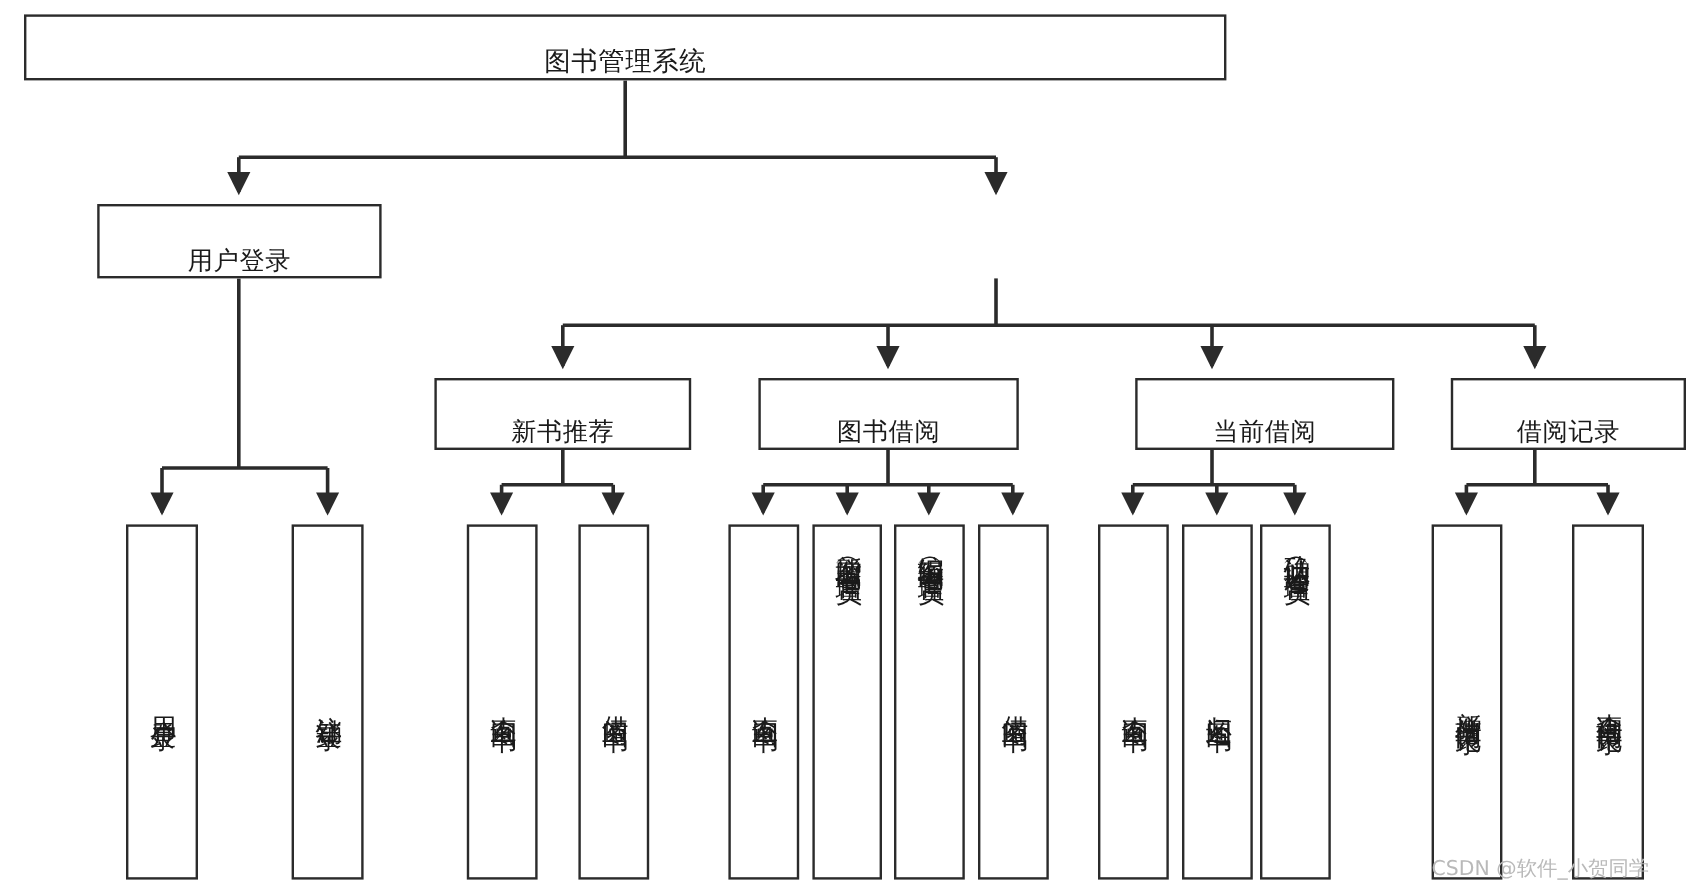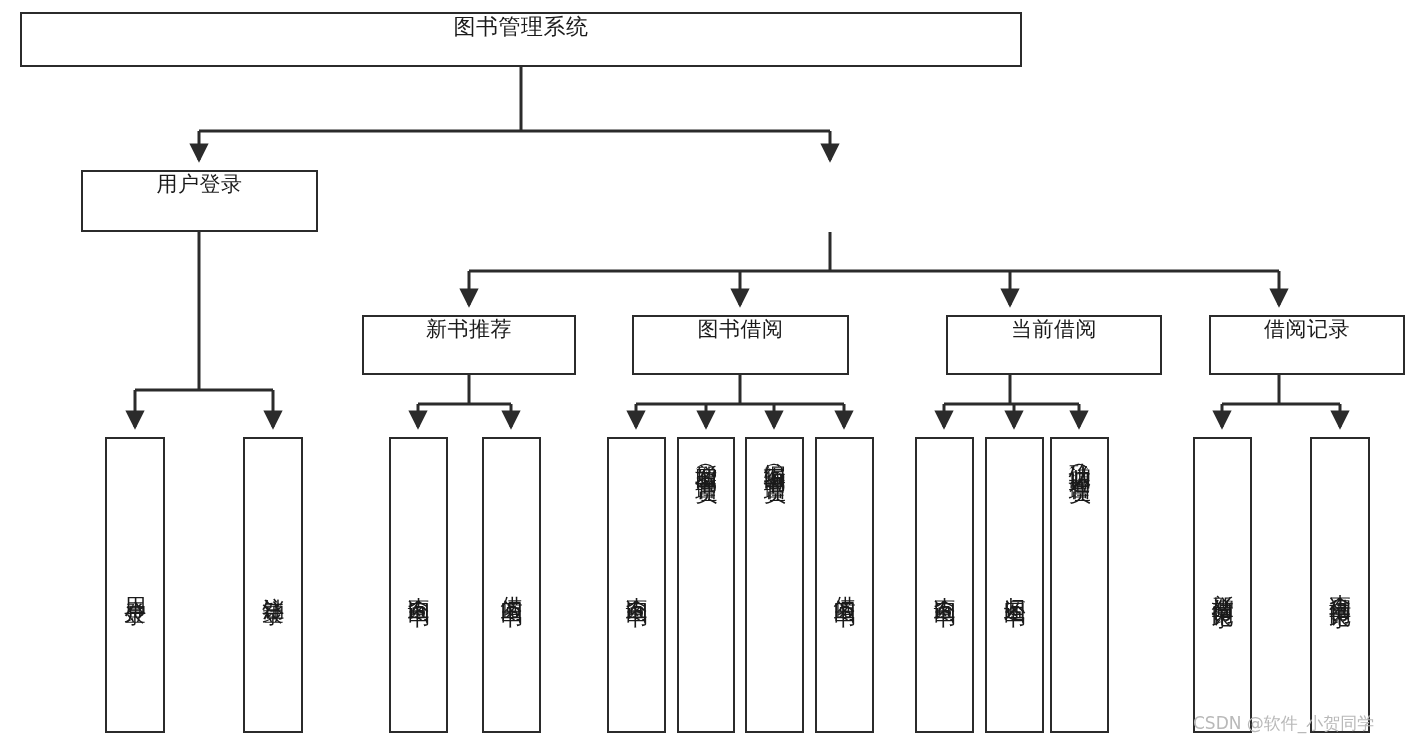--- a/index.html
+++ b/index.html
@@ -25,21 +25,21 @@
     width: 1405px;
     height: 747px;
     pointer-events: none;
   }
   .node {
     position: absolute;
     box-sizing: border-box;
     border: 2px solid #2b2b2b;
     background: #ffffff;
     display: flex;
-    align-items: flex-start;
+    align-items: flex-end;
     justify-content: center;
     color: #1a1a1a;
     z-index: 2;
   }
   .node .label {
     display: block;
     text-align: center;
     line-height: 1.18;
     letter-spacing: 0.5px;
   }

